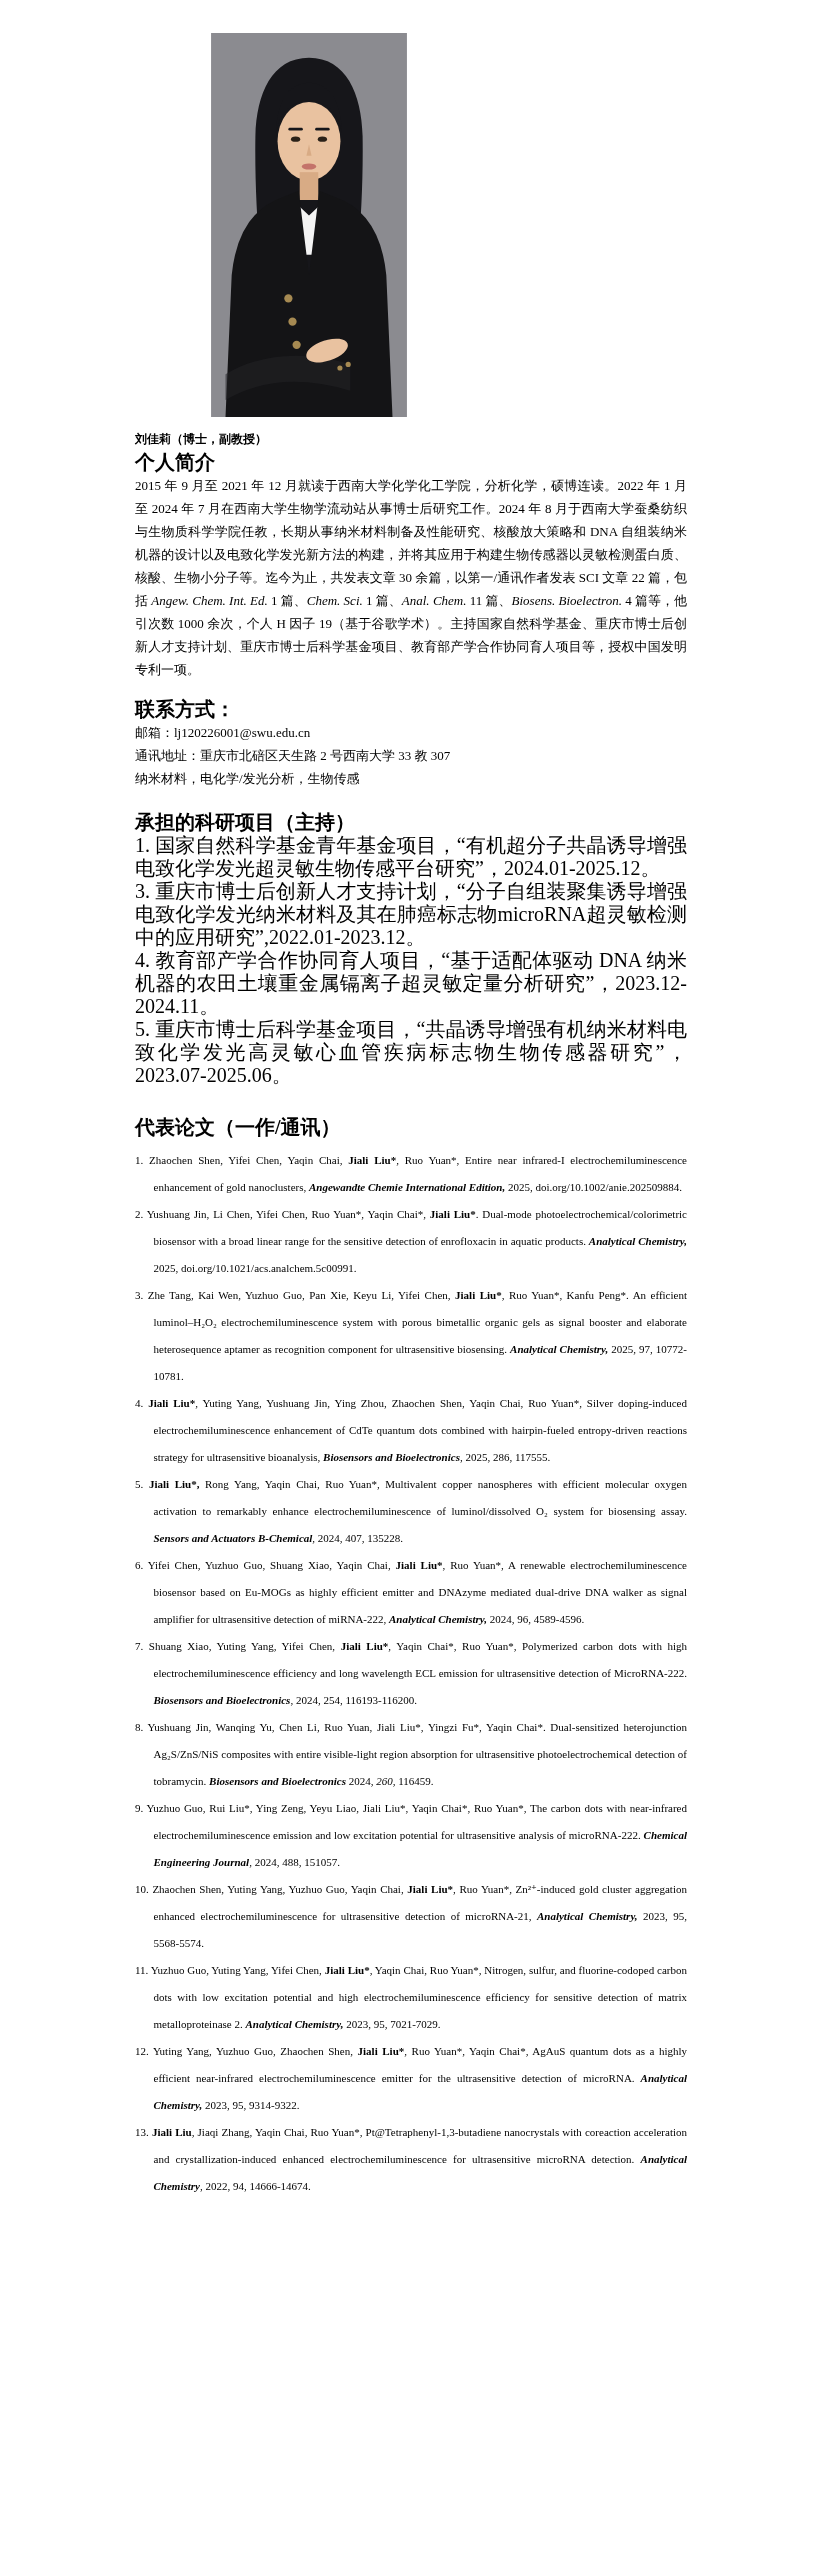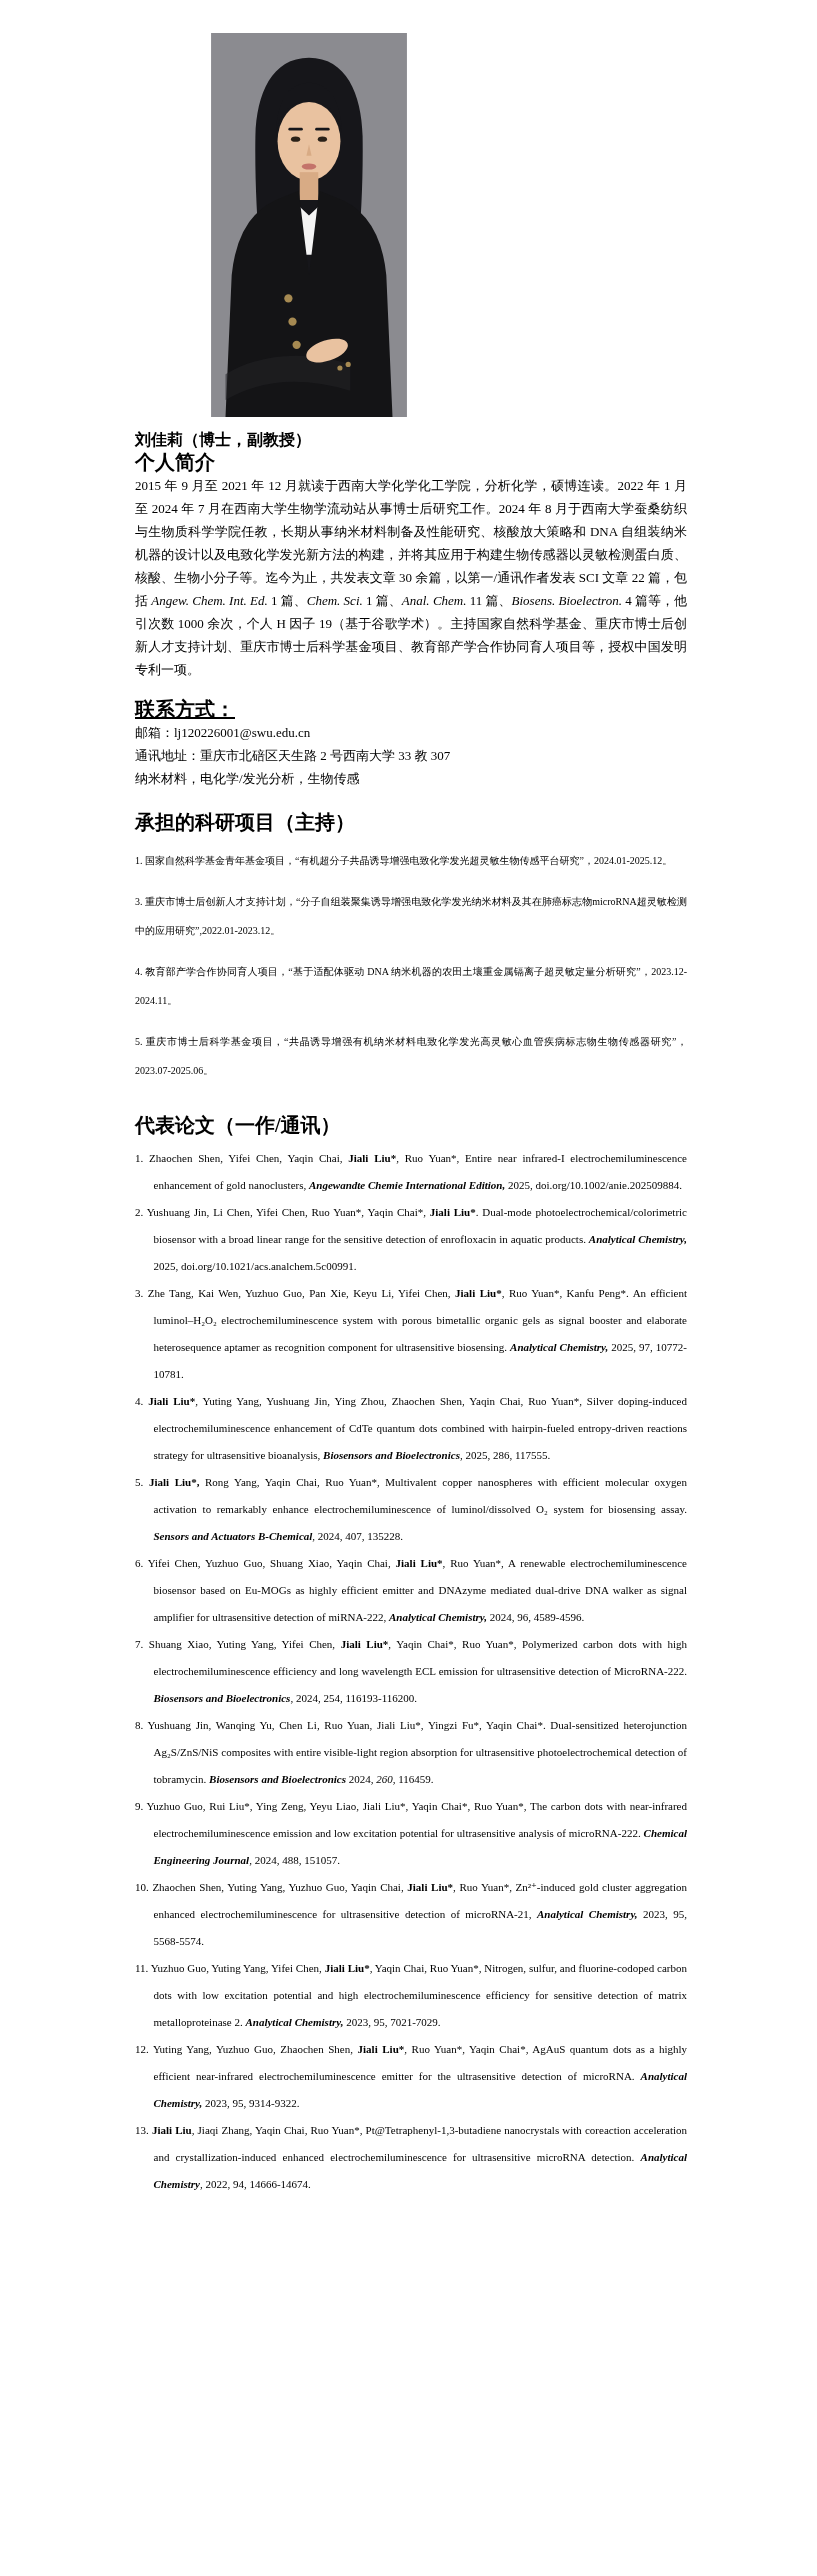--- a/index.html
+++ b/index.html
@@ -3,28 +3,28 @@
 <meta charset="utf-8">
 <style>
   html,body{margin:0;padding:0;}
   body{
     width:817px;height:3468px;position:relative;background:#ffffff;color:#000;
     font-family:"Liberation Serif","DejaVu Serif",serif;overflow:hidden;
   }
   .doc{position:absolute;left:135px;top:33px;width:552px;}
   .photo-wrap{width:196px;height:384px;margin:0 0 11.3px 76px;}
   .photo-wrap svg{display:block;}
-  .name{font-weight:bold;font-size:16px;line-height:23px;}
+  .name{font-weight:bold;font-size:12px;line-height:23px;}
   .h{font-weight:bold;font-size:20px;line-height:23px;}
   .para{font-size:13px;line-height:23px;text-align:justify;}
-  .mt-contact{margin-top:16.5px;text-decoration:underline;}
+  .mt-contact{margin-top:16.5px;}
   .mt-sec{margin-top:21.6px;}
   .mt-papers{margin-top:29px;}
   ol{list-style:none;margin:0;padding:0;}
-  ol.projects li{font-size:10px;line-height:29px;text-align:justify;margin-top:12px;}
+  ol.projects li{font-size:20px;line-height:23px;text-align:justify;}
   ol.papers{margin-top:7.2px;}
   ol.papers li{font-size:11px;line-height:27px;text-align:justify;padding-left:18.5px;text-indent:-18.5px;}
   .st-b{font-weight:bold;}
   .st-i{font-style:italic;}
   .num{white-space:pre;}
 </style>
 </head>
 <body>
 
 <div class="doc">

